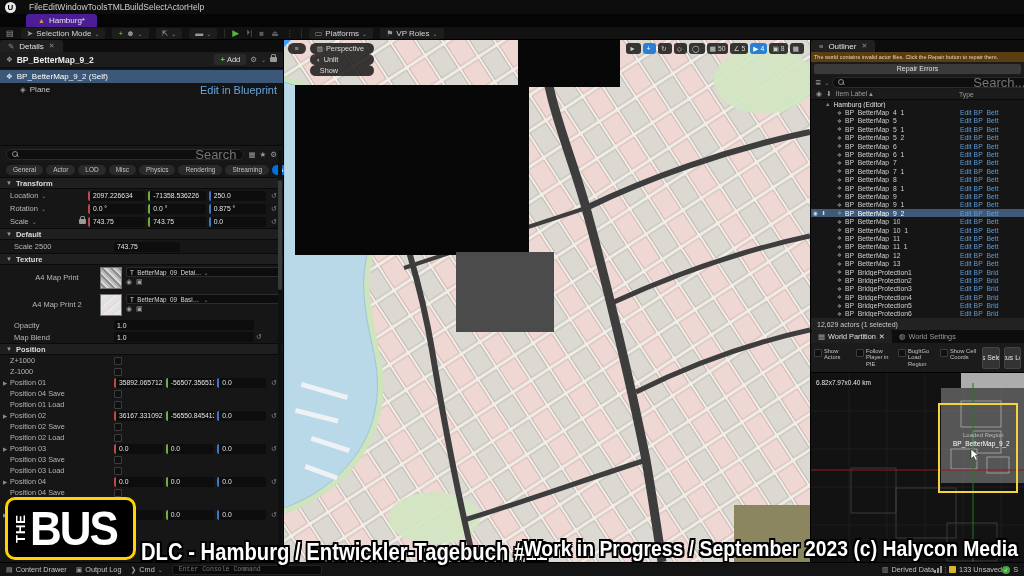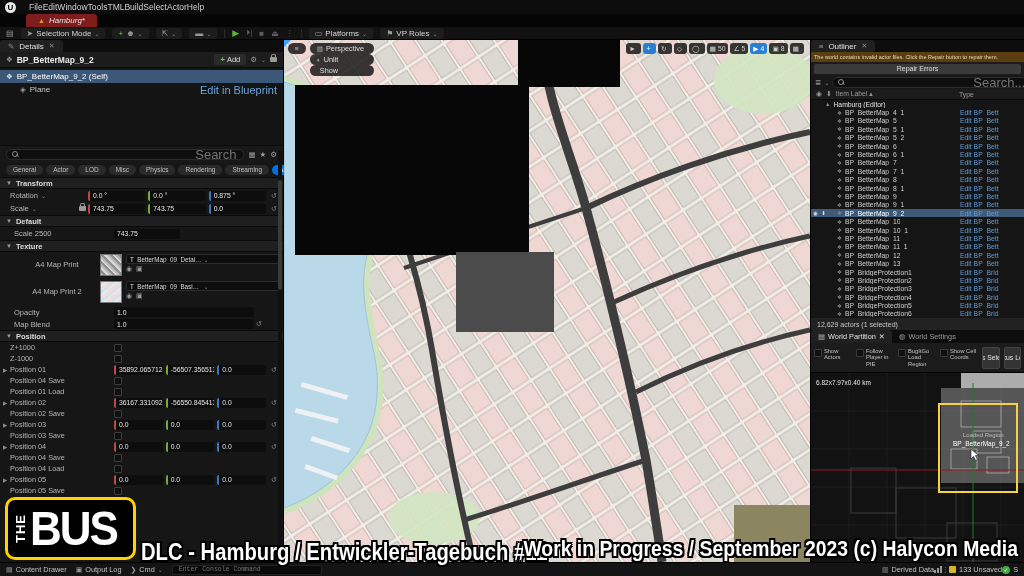--- a/index.html
+++ b/index.html
@@ -7,22 +7,22 @@
         font-family:"Liberation Sans",sans-serif;color:#cfcfcf;-webkit-font-smoothing:antialiased;}
   .root *{box-sizing:border-box;}
 
   
   .menubar{position:absolute;left:0;top:0;width:1024px;height:14px;background:#0d0d0d;
            display:flex;align-items:center;gap:13px;padding-left:5px;font-size:8.5px;color:#cfcfcf;}
   .ue-logo{width:11px;height:11px;border-radius:50%;background:#e8e8e8;color:#000;font-weight:bold;
            font-size:8px;display:flex;align-items:center;justify-content:center;}
   .menu-item{cursor:default;}
   .tabrow{position:absolute;left:0;top:14px;width:1024px;height:13px;background:#050505;display:flex;}
-  .level-tab{margin-left:26px;height:13px;background:#7f1d1d;border-radius:3px 3px 0 0;display:flex;
-             align-items:center;gap:4px;padding:0 12px;font-size:8px;color:#e3e3e3;font-style:italic;}
+  .level-tab{margin-left:26px;height:13px;background:#4c1d95;border-radius:3px 3px 0 0;display:flex;
+             align-items:center;gap:4px;padding:0 12px;font-size:8px;color:#e3e3e3;}
   .mtn-icon{color:#d59a3a;font-size:7px;}
   .toolbar{position:absolute;left:0;top:27px;width:1024px;height:13px;background:#121212;display:flex;
            align-items:center;gap:7px;padding:0 6px;font-size:8px;border-bottom:1px solid #000;}
   .tb-icon{color:#9a9a9a;font-size:8px;}
   .tb-btn{height:11px;background:#1d1d1d;border-radius:2px;display:flex;align-items:center;gap:3px;
           padding:0 6px;color:#d6d6d6;}
   .dd{font-size:6px;color:#8a8a8a;}
   .play{color:#57b53c;font-size:9px;} .tb-dim{color:#5c5c5c;font-size:8px;}
   .tb-sep{width:1px;height:9px;background:#2a2a2a;}
 
@@ -277,20 +277,41 @@
           <span>All</span>
         </div>
       </div>
 
     <div class="sec-head">
       <span class="caret">▼</span>
       <span>Transform</span>
     </div>
     <div>
 
+        <div class="trow">
+          <span class="tlabel">
+            <span>Location</span>
+            <span class="dd">⌄</span>
+          </span>
+          <span class="lockbox">
+            <span class="lockg"></span>
+          </span>
+          <div class="tfields">
+            <span class="vfield fx">
+              <span>2097.226634</span>
+            </span>
+            <span class="vfield fy">
+              <span>-71358.536226</span>
+            </span>
+            <span class="vfield fz">
+              <span>250.0</span>
+            </span>
+            <span class="rev">↺</span>
+          </div>
+        </div>
 
         <div class="trow">
           <span class="tlabel">
             <span>Rotation</span>
             <span class="dd">⌄</span>
           </span>
           <span class="lockbox">
             <span class="lockg"></span>
           </span>
           <div class="tfields">
@@ -461,20 +482,28 @@
 
         <div class="prow kind-check">
           <span class="exp">▶</span>
           <span class="plabel">Position 02 Save</span>
           <div class="pfields">
             <span class="chk"></span>
 
           </div>
         </div>
 
+        <div class="prow kind-check">
+          <span class="exp">▶</span>
+          <span class="plabel">Position 02 Load</span>
+          <div class="pfields">
+            <span class="chk"></span>
+
+          </div>
+        </div>
 
         <div class="prow kind-vec">
           <span class="exp">▶</span>
           <span class="plabel">Position 03</span>
           <div class="pfields">
 
             <span class="vfield fx">
               <span>0.0</span>
             </span>
             <span class="vfield fy">
@@ -489,20 +518,28 @@
 
         <div class="prow kind-check">
           <span class="exp">▶</span>
           <span class="plabel">Position 03 Save</span>
           <div class="pfields">
             <span class="chk"></span>
 
           </div>
         </div>
 
+        <div class="prow kind-check">
+          <span class="exp">▶</span>
+          <span class="plabel">Position 03 Load</span>
+          <div class="pfields">
+            <span class="chk"></span>
+
+          </div>
+        </div>
 
         <div class="prow kind-vec">
           <span class="exp">▶</span>
           <span class="plabel">Position 04</span>
           <div class="pfields">
 
             <span class="vfield fx">
               <span>0.0</span>
             </span>
             <span class="vfield fy">

